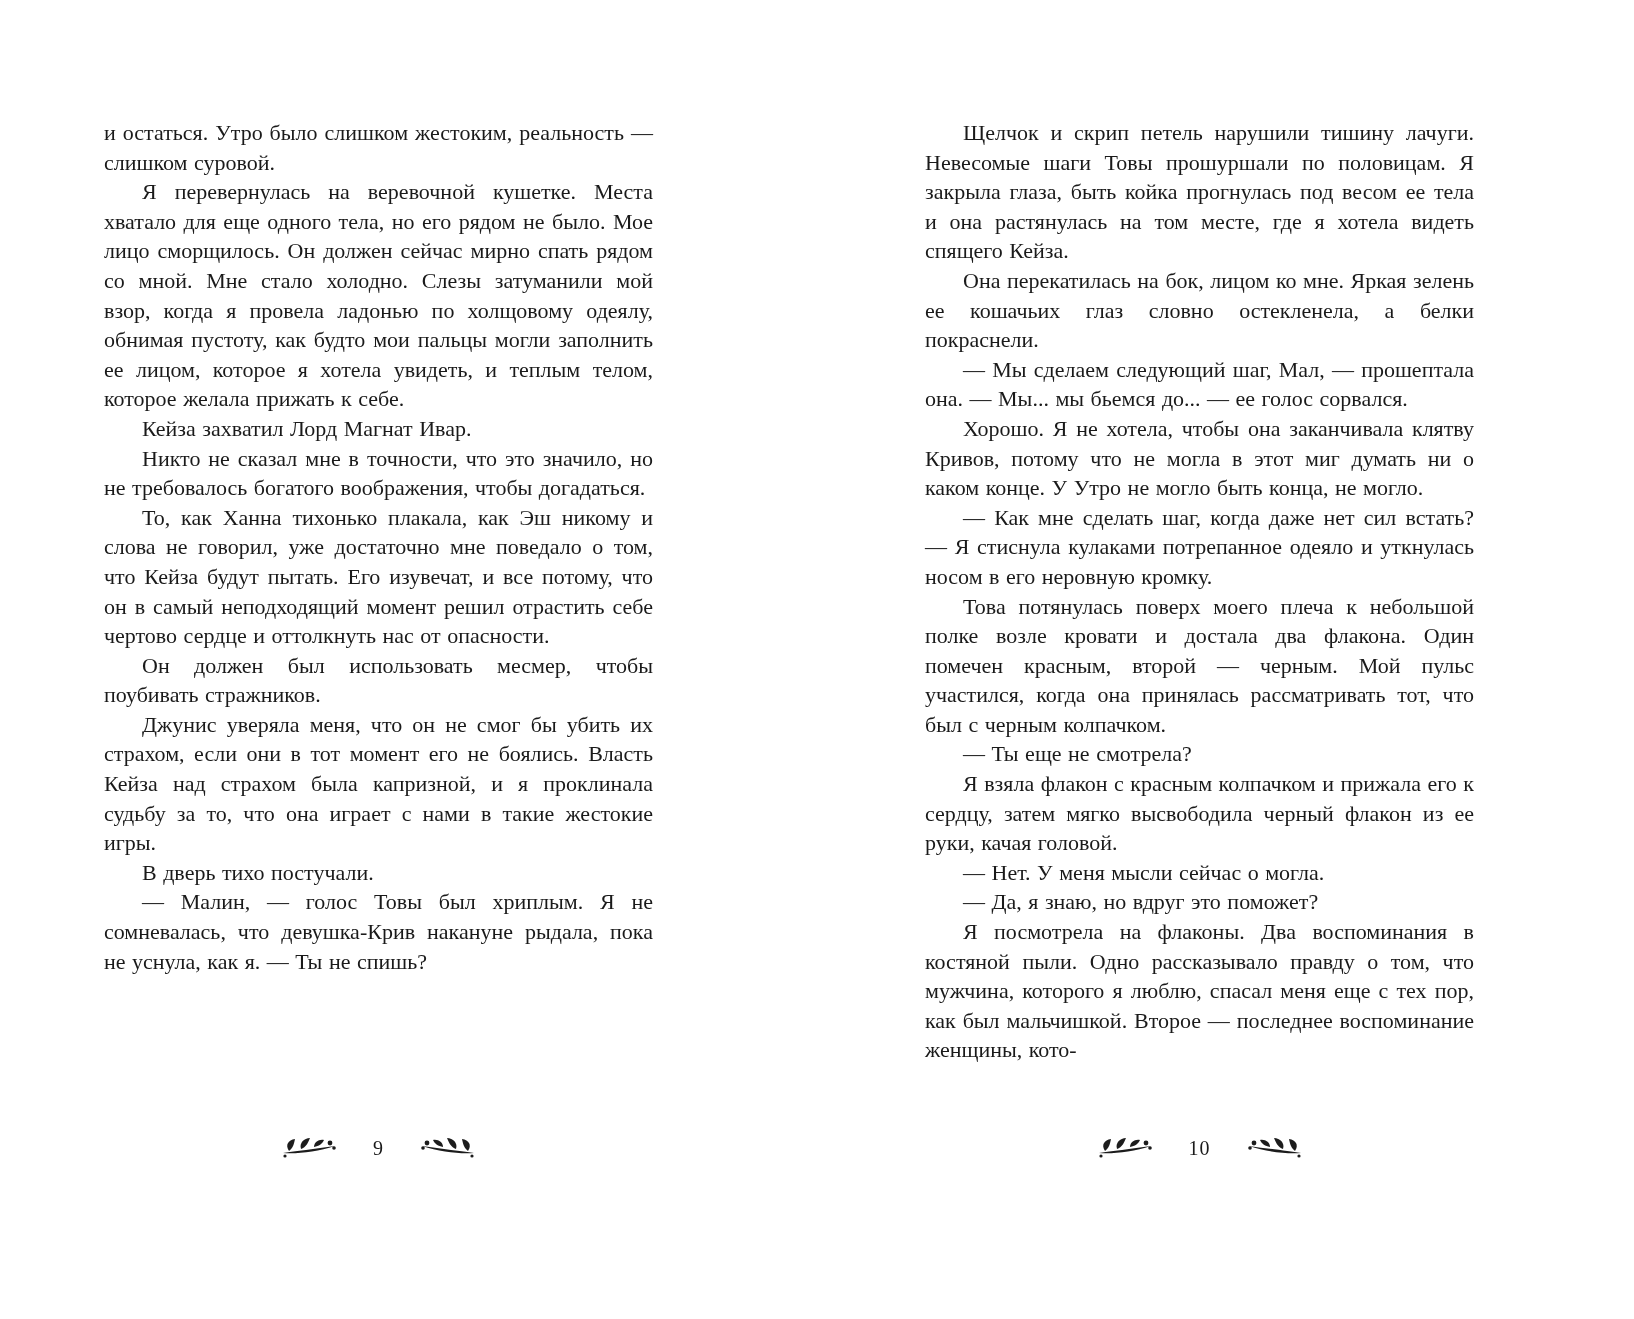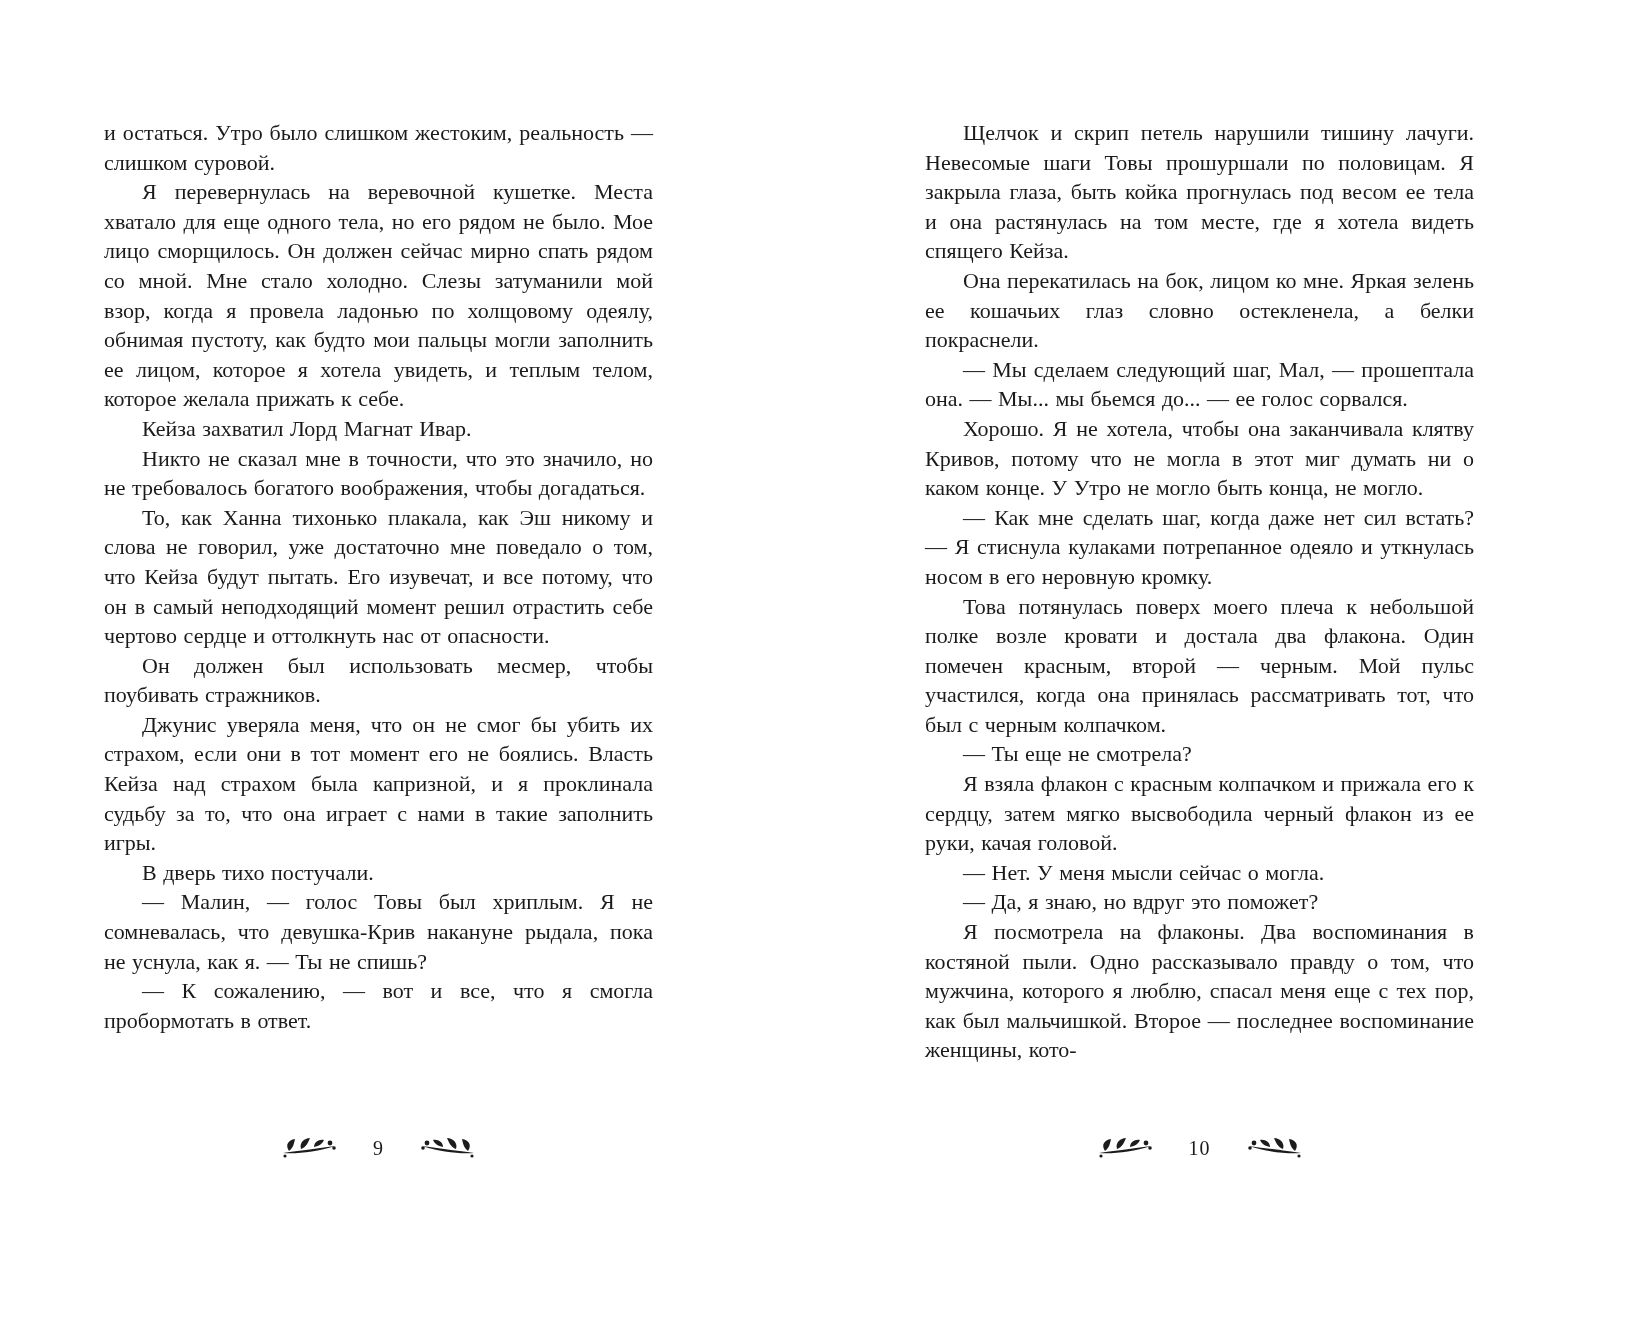--- a/index.html
+++ b/index.html
@@ -52,24 +52,23 @@
 </head>
 <body>
 
 <div class="page-text left">
     <p class="no-indent">и остаться. Утро было слишком жестоким, реальность — слишком суровой.</p>
     <p>Я перевернулась на веревочной кушетке. Места хватало для еще одного тела, но его рядом не было. Мое лицо сморщилось. Он должен сейчас мирно спать рядом со мной. Мне стало холодно. Слезы затуманили мой взор, когда я провела ладонью по холщовому одеялу, обнимая пустоту, как будто мои пальцы могли заполнить ее лицом, которое я хотела увидеть, и теплым телом, которое желала прижать к себе.</p>
     <p>Кейза захватил Лорд Магнат Ивар.</p>
     <p>Никто не сказал мне в точности, что это значило, но не требовалось богатого воображения, чтобы догадаться.</p>
     <p>То, как Ханна тихонько плакала, как Эш никому и слова не говорил, уже достаточно мне поведало о том, что Кейза будут пытать. Его изувечат, и все потому, что он в самый неподходящий момент решил отрастить себе чертово сердце и оттолкнуть нас от опасности.</p>
     <p>Он должен был использовать месмер, чтобы поубивать стражников.</p>
-    <p>Джунис уверяла меня, что он не смог бы убить их страхом, если они в тот момент его не боялись. Власть Кейза над страхом была капризной, и я проклинала судьбу за то, что она играет с нами в такие заполнить игры.</p>
+    <p>Джунис уверяла меня, что он не смог бы убить их страхом, если они в тот момент его не боялись. Власть Кейза над страхом была капризной, и я проклинала судьбу за то, что она играет с нами в такие жестокие игры.</p>
     <p>В дверь тихо постучали.</p>
     <p>— Малин, — голос Товы был хриплым. Я не сомневалась, что девушка-Крив накануне рыдала, пока не уснула, как я. — Ты не спишь?</p>
-    <p>— К сожалению, — вот и все, что я смогла пробормотать в ответ.</p>
   </div>
 
 <div class="page-text right">
     <p>Щелчок и скрип петель нарушили тишину лачуги. Невесомые шаги Товы прошуршали по половицам. Я закрыла глаза, быть койка прогнулась под весом ее тела и она растянулась на том месте, где я хотела видеть спящего Кейза.</p>
     <p>Она перекатилась на бок, лицом ко мне. Яркая зелень ее кошачьих глаз словно остекленела, а белки покраснели.</p>
     <p>— Мы сделаем следующий шаг, Мал, — прошептала она. — Мы... мы бьемся до... — ее голос сорвался.</p>
     <p>Хорошо. Я не хотела, чтобы она заканчивала клятву Кривов, потому что не могла в этот миг думать ни о каком конце. У Утро не могло быть конца, не могло.</p>
     <p>— Как мне сделать шаг, когда даже нет сил встать? — Я стиснула кулаками потрепанное одеяло и уткнулась носом в его неровную кромку.</p>
     <p>Това потянулась поверх моего плеча к небольшой полке возле кровати и достала два флакона. Один помечен красным, второй — черным. Мой пульс участился, когда она принялась рассматривать тот, что был с черным колпачком.</p>
     <p>— Ты еще не смотрела?</p>

